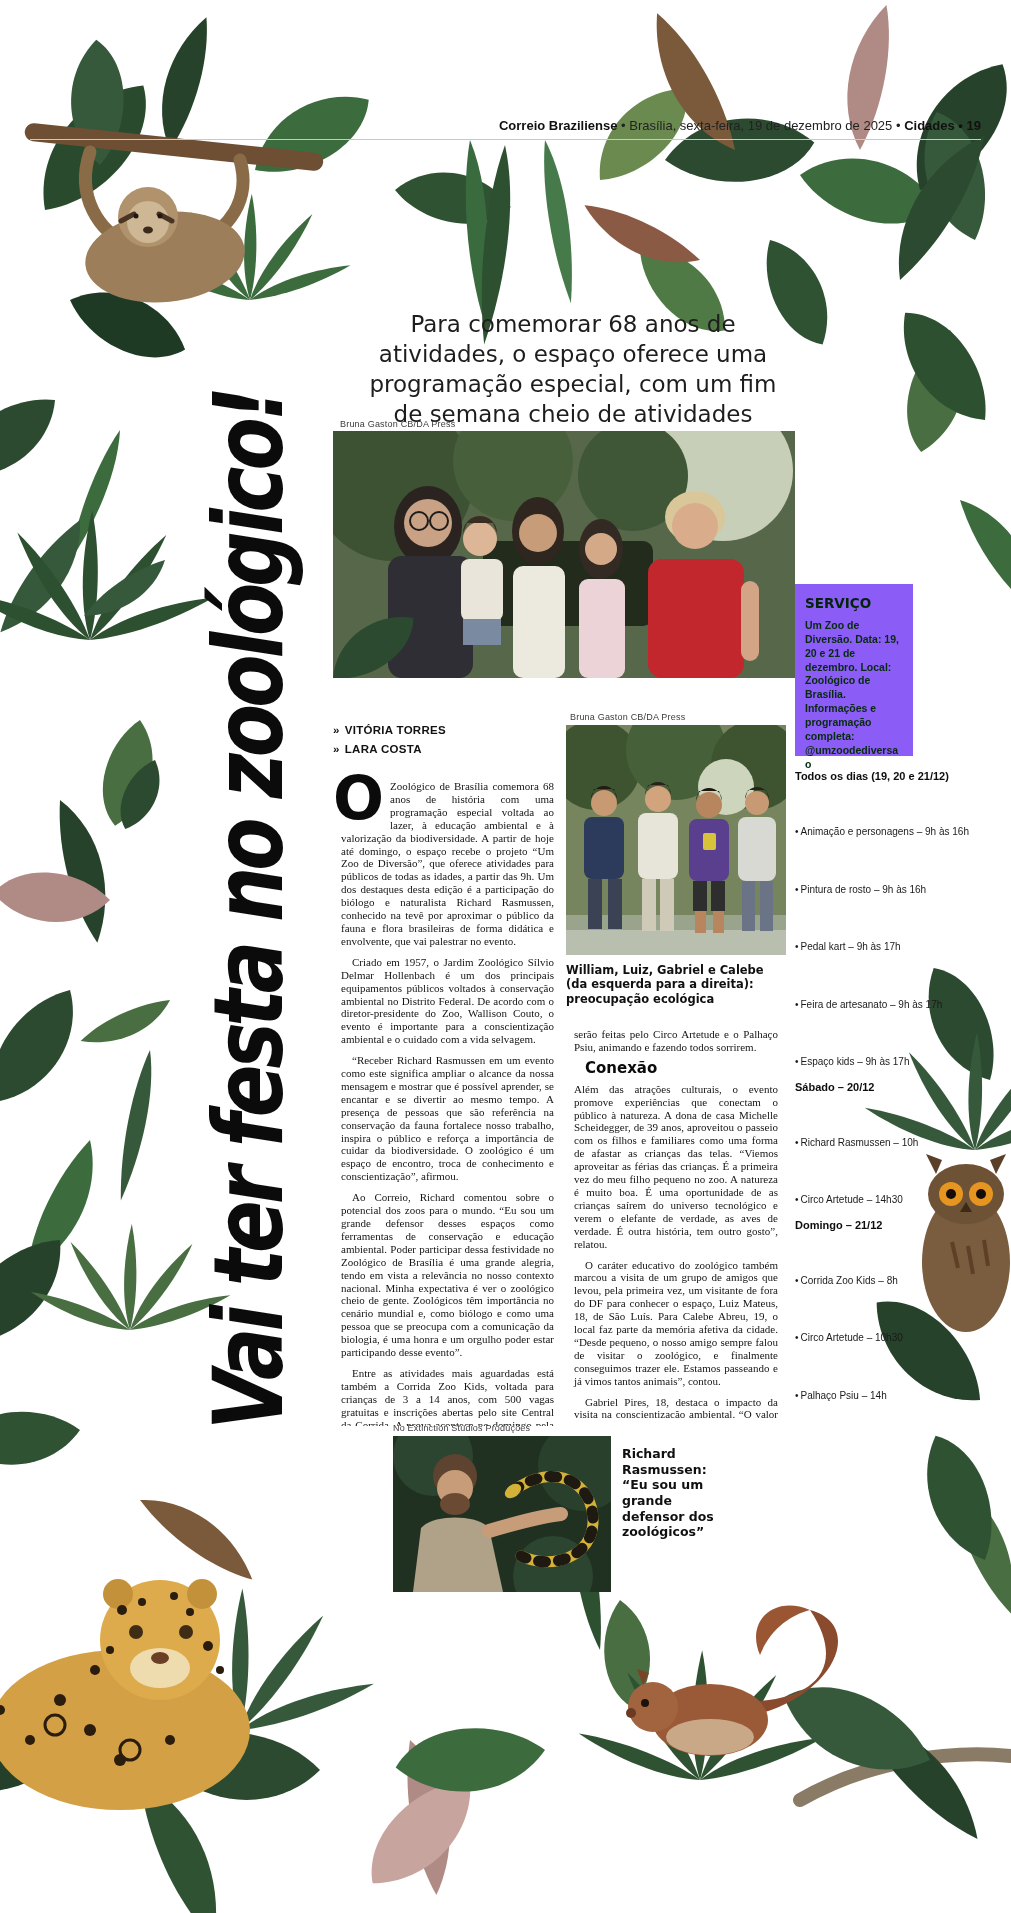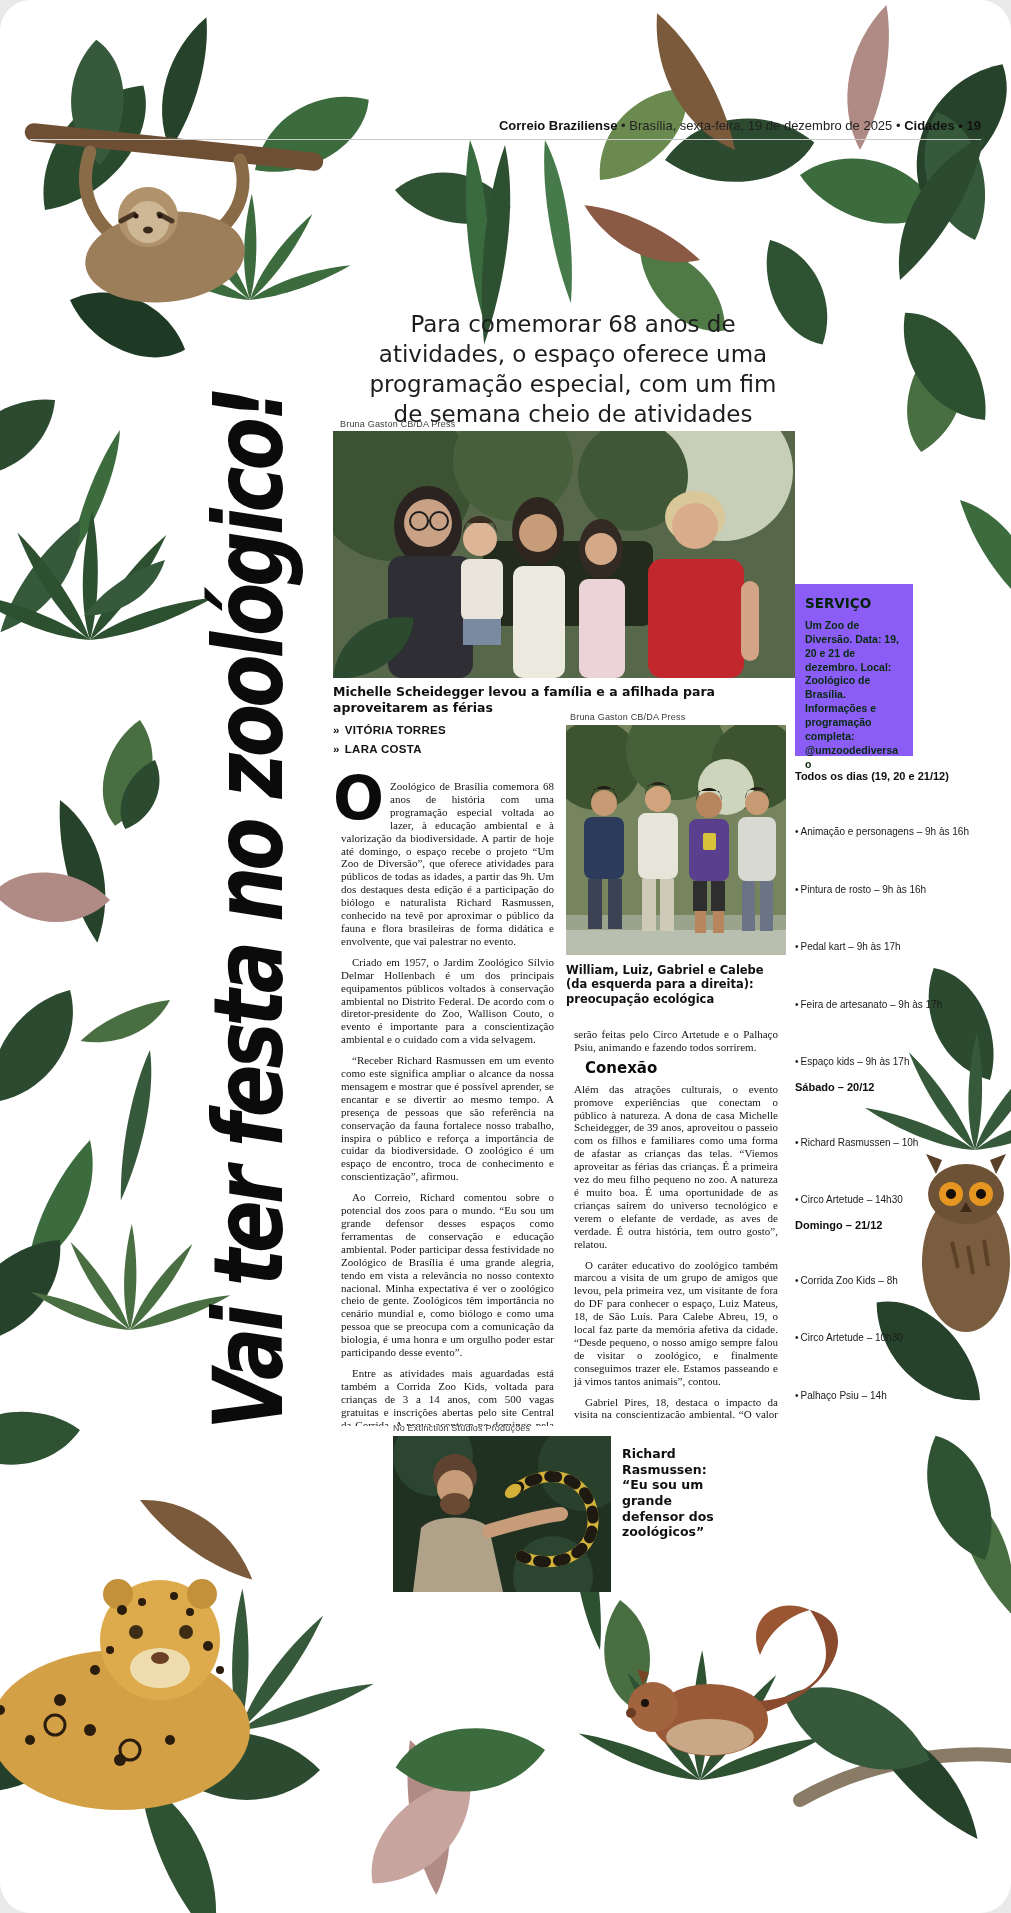--- a/index.html
+++ b/index.html
@@ -1,19 +1,19 @@
 <!DOCTYPE html>
 <html><head>
 <meta charset="utf-8">
 <style>
   html,body{margin:0;padding:0;background:#e9e9e9;}
   .page{
     position:relative;width:1011px;height:1913px;margin:0 auto;
     background:#ffffff;overflow:hidden;
-    font-family:"Liberation Sans",sans-serif;color:#111;border-radius:31px;
+    font-family:"Liberation Sans",sans-serif;color:#111;
   }
   .foliage{position:absolute;left:0;top:0;width:1011px;height:1913px;z-index:1;pointer-events:none;}
   .content{position:absolute;left:0;top:0;width:1011px;height:1913px;z-index:2;}
 
   
   .hdr{position:absolute;left:30px;top:118px;width:951px;text-align:right;font-size:13px;color:#222;}
   .hdr b{font-weight:bold;color:#111;}
   .hdr-rule{position:absolute;left:30px;top:139px;width:951px;height:1px;background:#c9c9c9;}
 
   
@@ -263,21 +263,20 @@
       <rect x="180" y="135" width="52" height="112" rx="10" fill="#eceade"></rect>
       <ellipse cx="268" cy="118" rx="22" ry="30" fill="#332a24"></ellipse>
       <circle cx="268" cy="118" r="16" fill="#d4a988"></circle>
       <rect x="246" y="148" width="46" height="99" rx="9" fill="#ecd3d8"></rect>
       <ellipse cx="362" cy="86" rx="30" ry="26" fill="#d9c79a"></ellipse>
       <circle cx="362" cy="95" r="23" fill="#d9ac8c"></circle>
       <rect x="315" y="128" width="96" height="119" rx="14" fill="#c1272d"></rect>
       <rect x="408" y="150" width="18" height="80" rx="9" fill="#d3a485"></rect>
       <use href="#lf" transform="translate(0,247) rotate(-20) scale(1.2)" fill="#2b4a2f"></use>
     </svg>
-    <div class="caption" style="left:333px;top:684px;width:462px;">Michelle Scheidegger levou a família e a afilhada para aproveitarem as férias</div>
 
     <div class="bylines">
       <div class="byline"><span class="mk">»</span><span>VITÓRIA TORRES</span></div>
       <div class="byline"><span class="mk">»</span><span>LARA COSTA</span></div>
     </div>
 
     <div class="bodycol col1">
       <span class="dropcap">O</span>
       <p class="first">Zoológico de Brasília comemora 68 anos de história com uma programação especial voltada ao lazer, à educação ambiental e à valorização da biodiversidade. A partir de hoje até domingo, o espaço recebe o projeto “Um Zoo de Diversão”, que oferece atividades para públicos de todas as idades, a partir das 9h. Um dos destaques desta edição é a participação do biólogo e naturalista Richard Rasmussen, conhecido na tevê por aproximar o público da fauna e flora brasileiras de forma didática e envolvente, que vai palestrar no evento.</p>
       <p>Criado em 1957, o Jardim Zoológico Sílvio Delmar Hollenbach é um dos principais equipamentos públicos voltados à conservação ambiental no Distrito Federal. De acordo com o diretor-presidente do Zoo, Wallison Couto, o evento é importante para a conscientização ambiental e o cuidado com a vida selvagem.</p>

